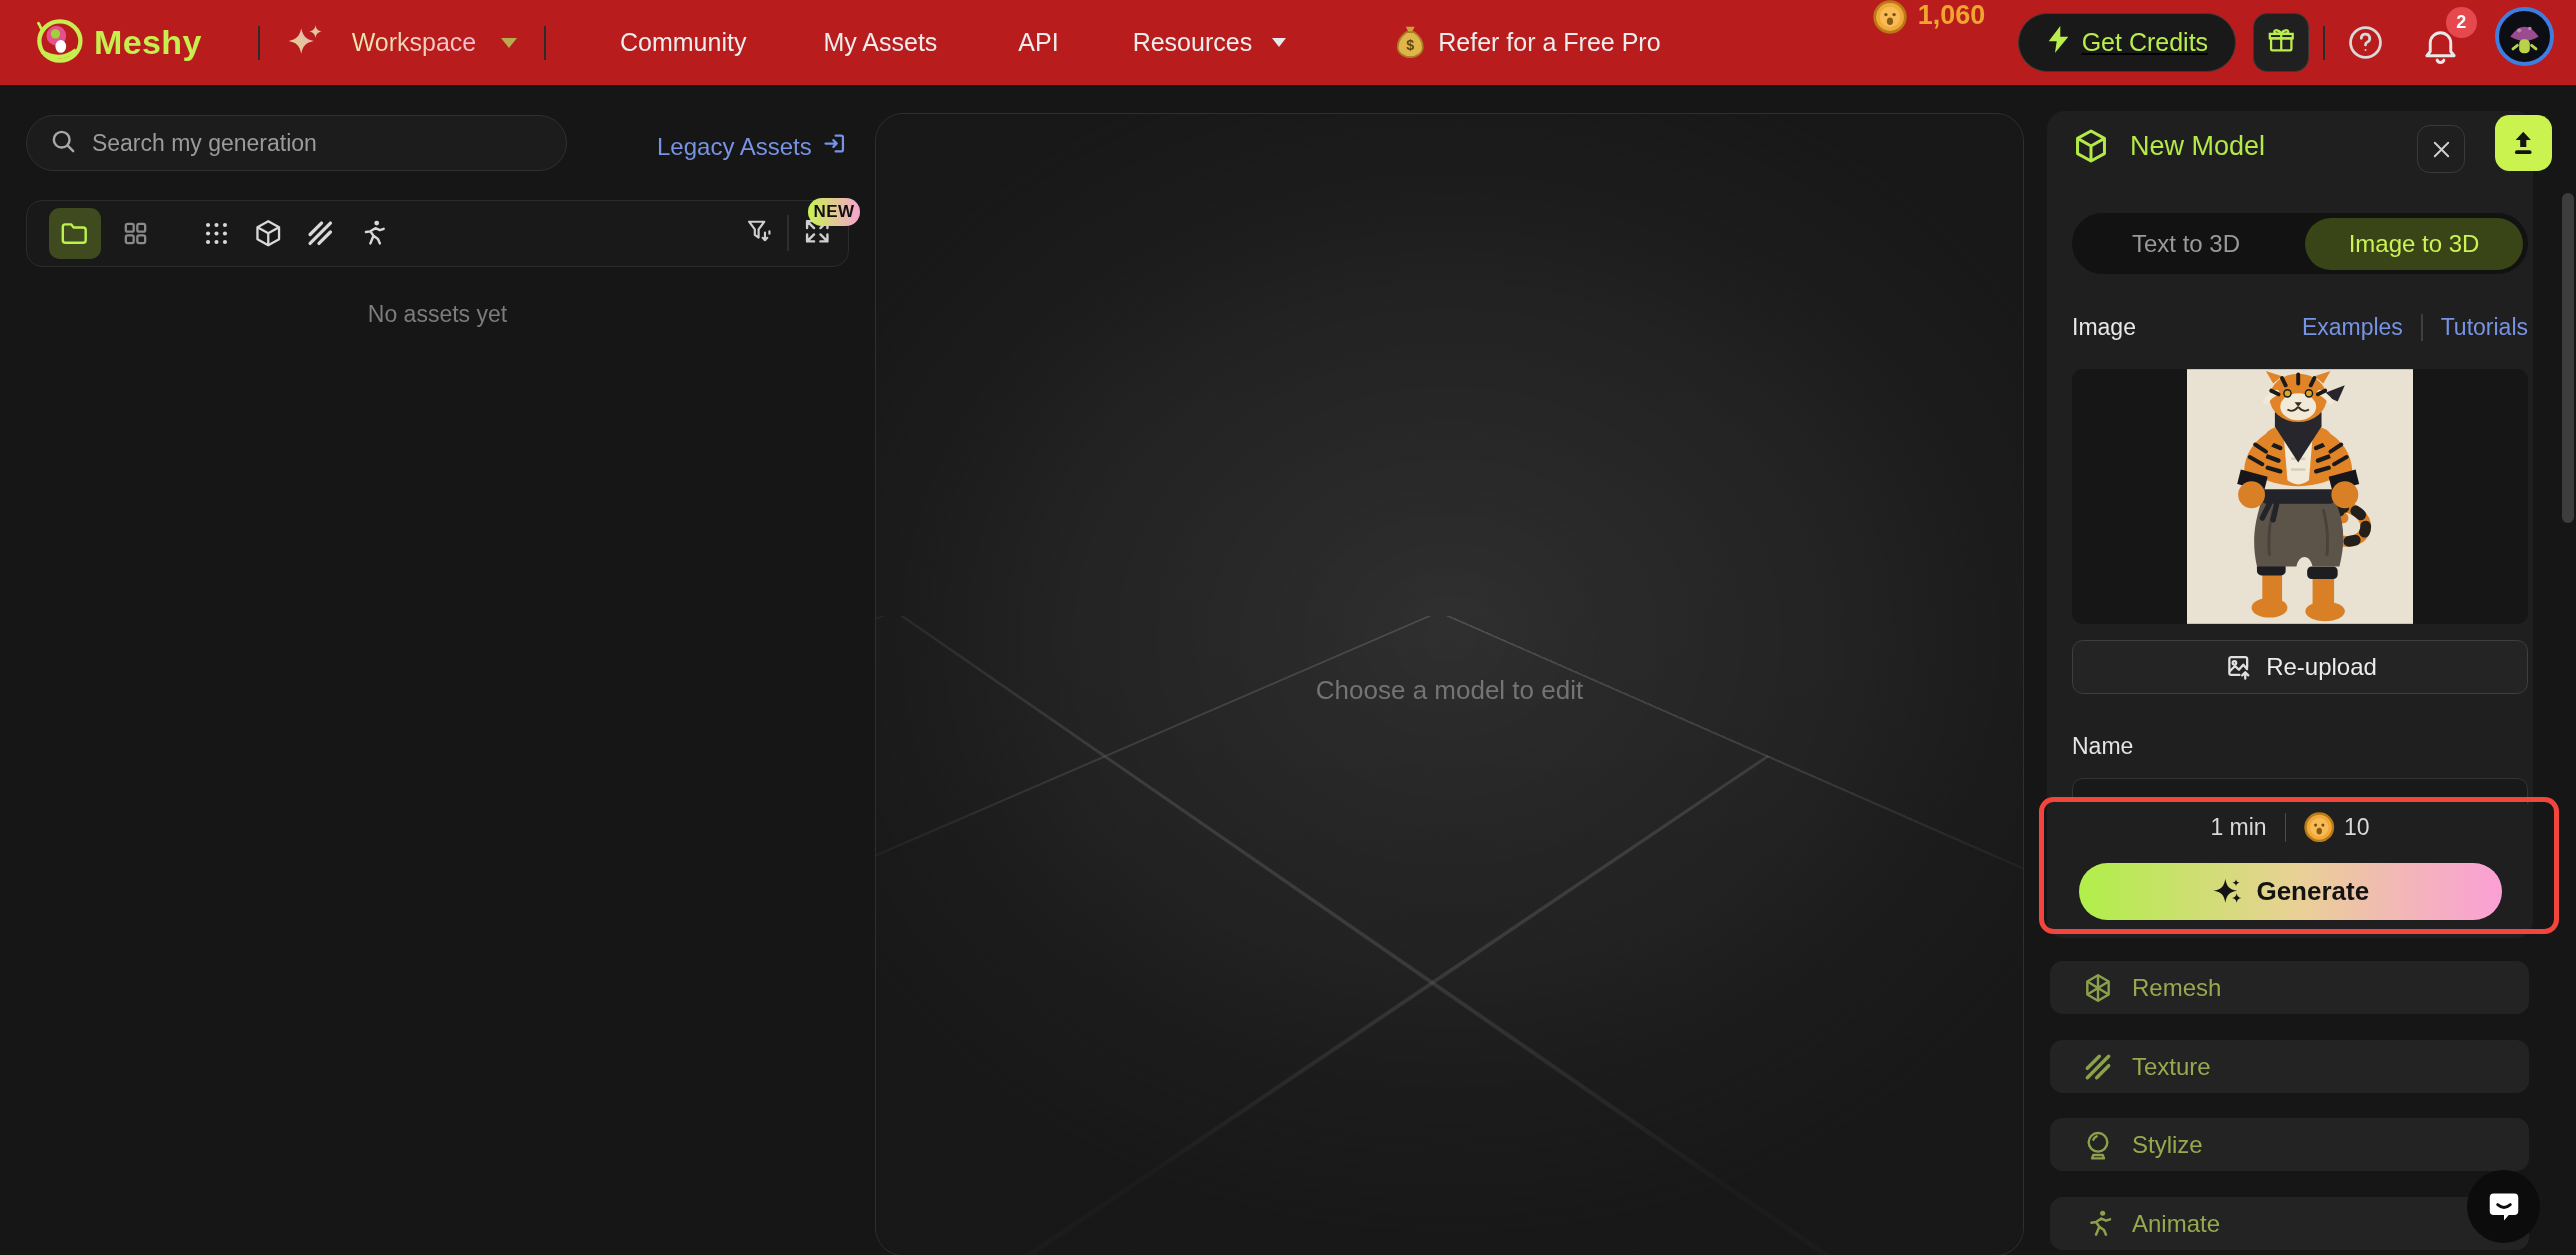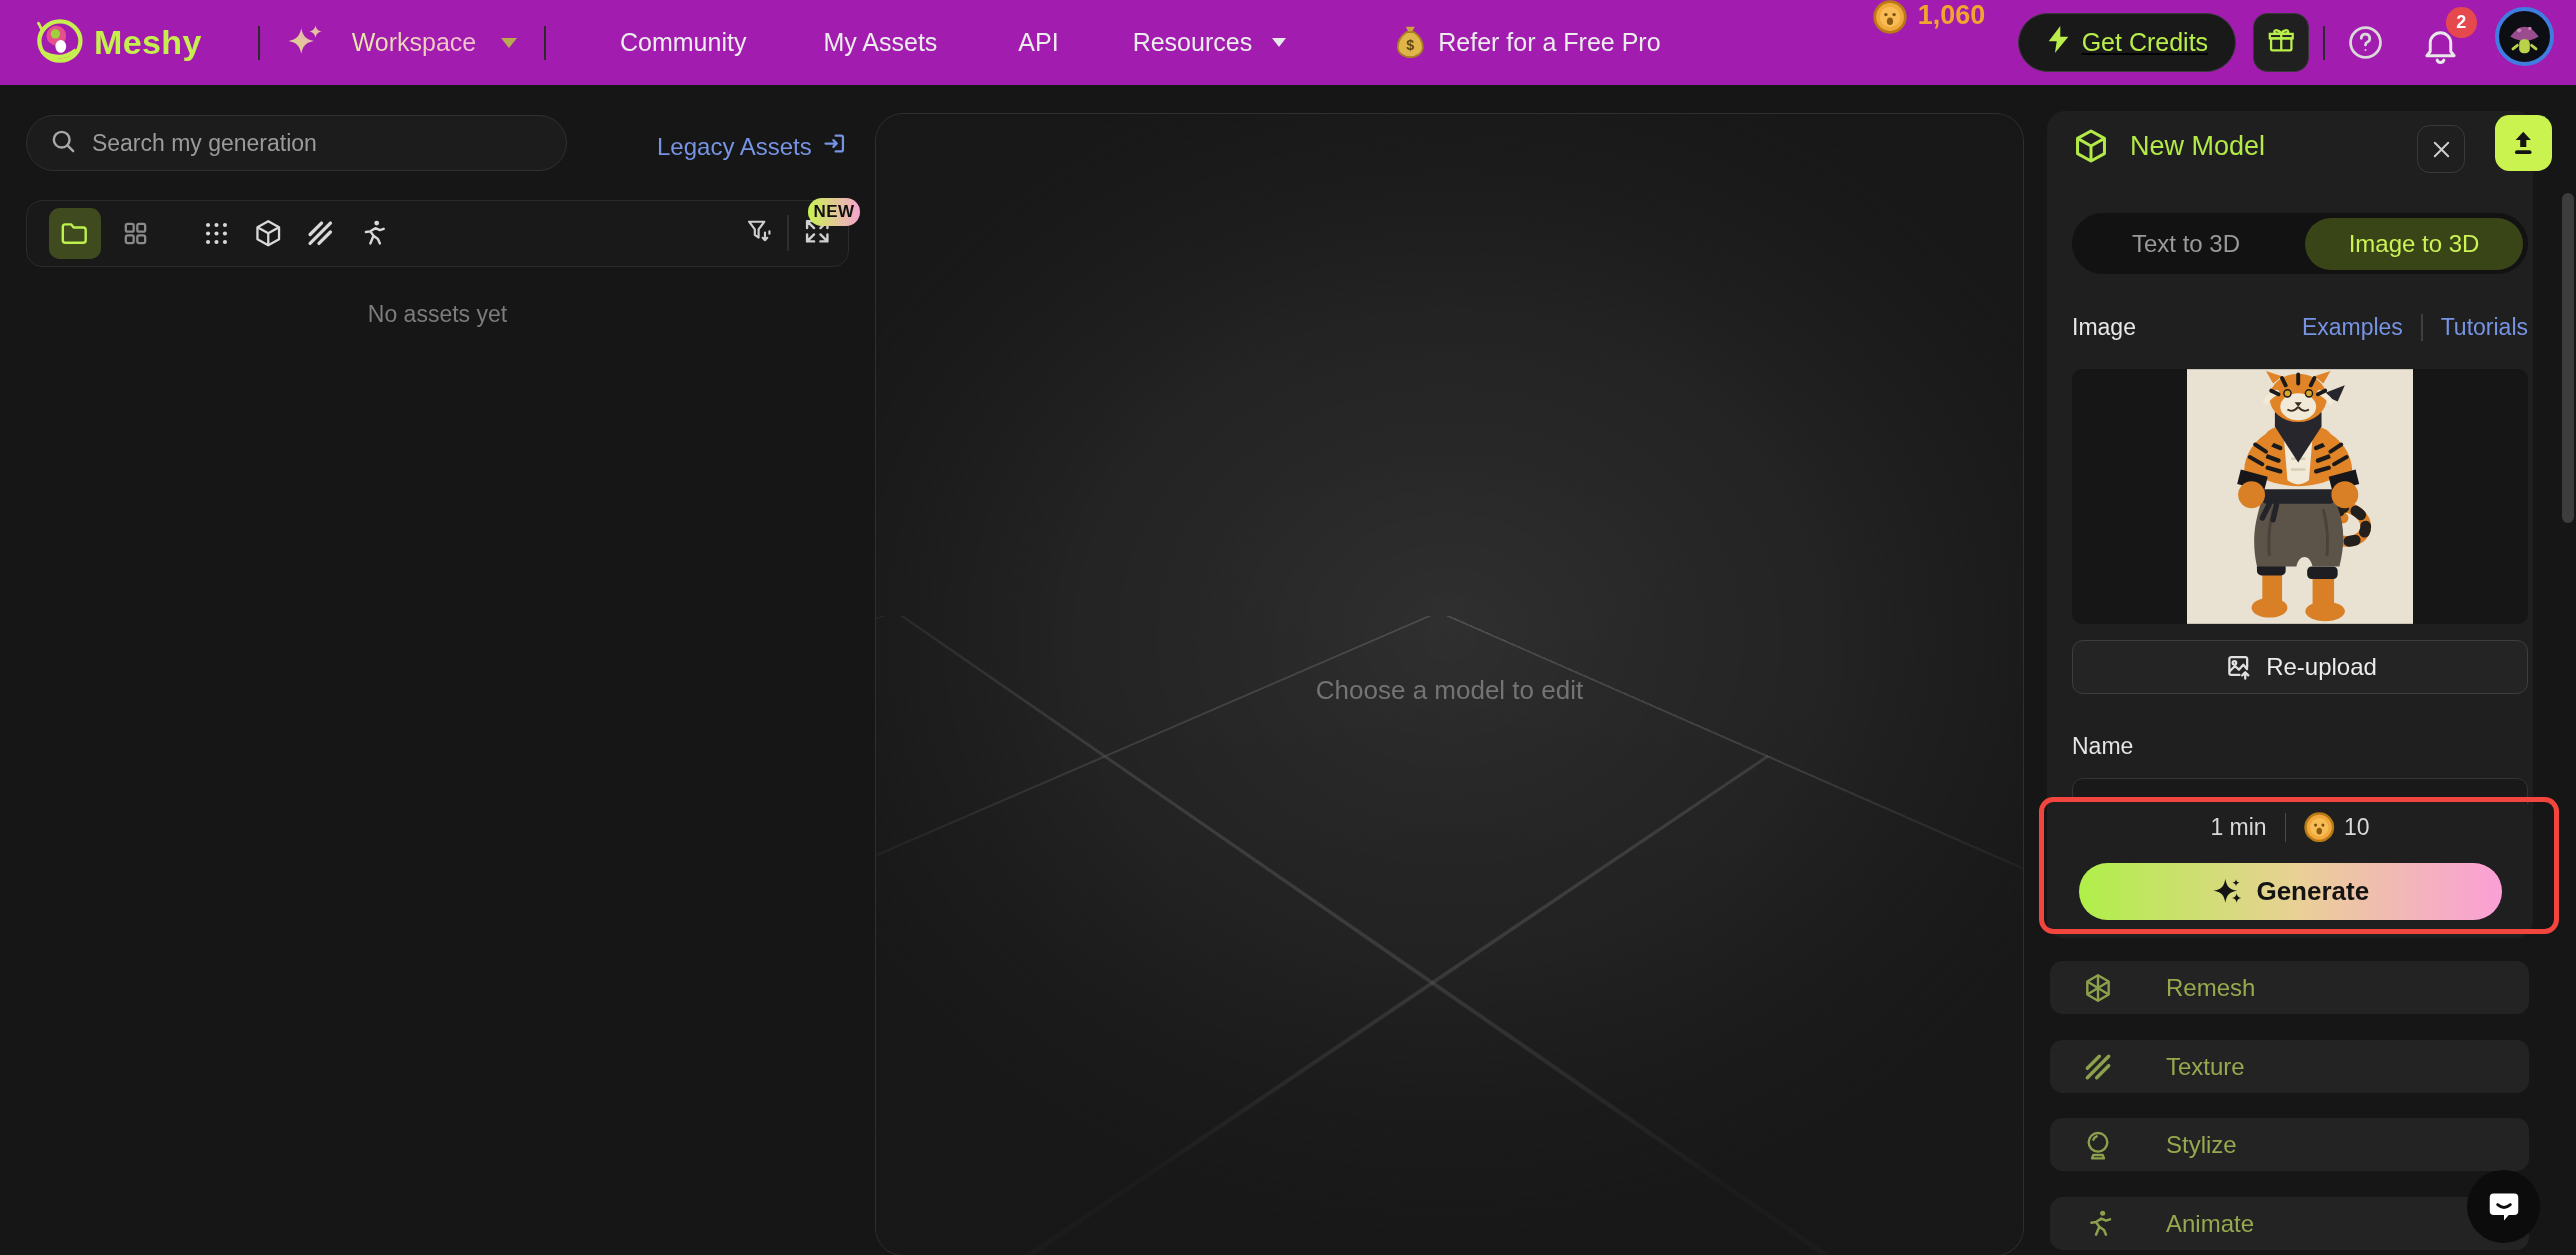--- a/index.html
+++ b/index.html
@@ -1,21 +1,21 @@
 <!DOCTYPE html>
 <html style="font-size:14.4px"><head>
 <meta charset="utf-8">
 <style>
   * { margin:0; padding:0; box-sizing:border-box; }
   html,body { background:#0a0a0a; }
   body { width:2576px; height:1256px; font-family:"Liberation Sans", sans-serif; overflow:hidden; }
   .app { position:relative; width:2576px; height:1256px; background:#161616; overflow:hidden; }
 
   
-  .topbar { position:absolute; left:0; top:0; width:2576px; height:85px; background:#a21caf; display:flex; align-items:center; }
+  .topbar { position:absolute; left:0; top:0; width:2576px; height:85px; background:#b91c1c; display:flex; align-items:center; }
   .brand { display:flex; align-items:center; margin-left:33px; }
   .brand-text { color:#c6ee4e; font-size:34px; font-weight:bold; margin-left:9px; letter-spacing:0.4px; }
   .tb-divider { width:1.8px; height:34px; background:#2b2b2b; }
   .nav-item { color:#ededed; font-size:25px; white-space:nowrap; cursor:default; }
   .workspace { display:flex; align-items:center; }
   .workspace-label { font-size:25px; font-weight:500; background:linear-gradient(90deg,#ece7a9,#f4bfd1); -webkit-background-clip:text; background-clip:text; color:transparent; }
   .caret-gold { width:0; height:0; border-left:8px solid transparent; border-right:8px solid transparent; border-top:10px solid #b9a94f; }
   .caret-white { width:0; height:0; border-left:7.2px solid transparent; border-right:7.2px solid transparent; border-top:9px solid #e8e8e8; }
   .credits-text { color:#f0a62e; font-size:27px; font-weight:bold; }
   .get-credits { display:flex; align-items:center; justify-content:center; gap:10.8px; width:218px; height:59px; border-radius:30px; background:#191919; border:1.8px solid #3a3a3a;text-decoration:underline; }
@@ -63,21 +63,21 @@
   .reupload { position:absolute; left:25px; top:529px; width:456px; height:54px; border-radius:10.8px; background:#242424; border:1.8px solid #3e3e3e; display:flex; align-items:center; justify-content:center; gap:12.6px; color:#ececec; font-size:24px; }
   .name-lbl { position:absolute; left:25px; top:622px; color:#e4e4e4; font-size:23px; font-weight:500; }
   .name-input { position:absolute; left:25px; top:667px; width:456px; height:39px; border-radius:10.8px; background:#191919; border:1.8px solid #343434; }
   .gen-bar { position:absolute; left:0; top:690px; width:486px; height:137px; background:#1f1f1f; border-radius:14.4px 14.4px 18px 18px; }
   .gen-info { display:flex; align-items:center; justify-content:center; margin-top:10.8px; color:#d9d9d9; font-size:23px; }
   .gen-info .v-sep { height:29px; background:#4a4a4a; }
   .gen-btn { position:absolute; left:32px; top:62px; width:423px; height:57px; border-radius:29px;
     background:linear-gradient(90deg,#b0ef49,#e9d096 52%,#fb9fd6); display:flex; align-items:center; justify-content:center; gap:12.6px;
     color:#141414; font-size:26px; font-weight:bold; }
   .annotation { position:absolute; left:2039px; top:797px; width:520px; height:137px; border:5.4px solid #f2453d; border-radius:14.4px; pointer-events:none; }
-  .action-btn { position:absolute; left:2050px; width:479px; height:53px; background:#232323; border-radius:12.6px; display:flex; align-items:center;gap:34px; }
+  .action-btn { position:absolute; left:2050px; width:479px; height:53px; background:#232323; border-radius:12.6px; display:flex; align-items:center; }
   .action-btn svg { margin-left:32px; }
   .action-btn span { margin-left:18px; color:#97a94e; font-size:24px; font-weight:500; }
   .chat-fab { position:absolute; left:2467px; top:1170px; width:73px; height:73px; border-radius:50%; background:#0c0c0c; display:flex; align-items:center; justify-content:center; }
   .scroll-thumb { position:absolute; left:2562px; top:193px; width:11.7px; height:330px; border-radius:6.3px; background:#3d3d3d; }
 </style>
 </head>
 <body>
 
 <div class="app">
 

